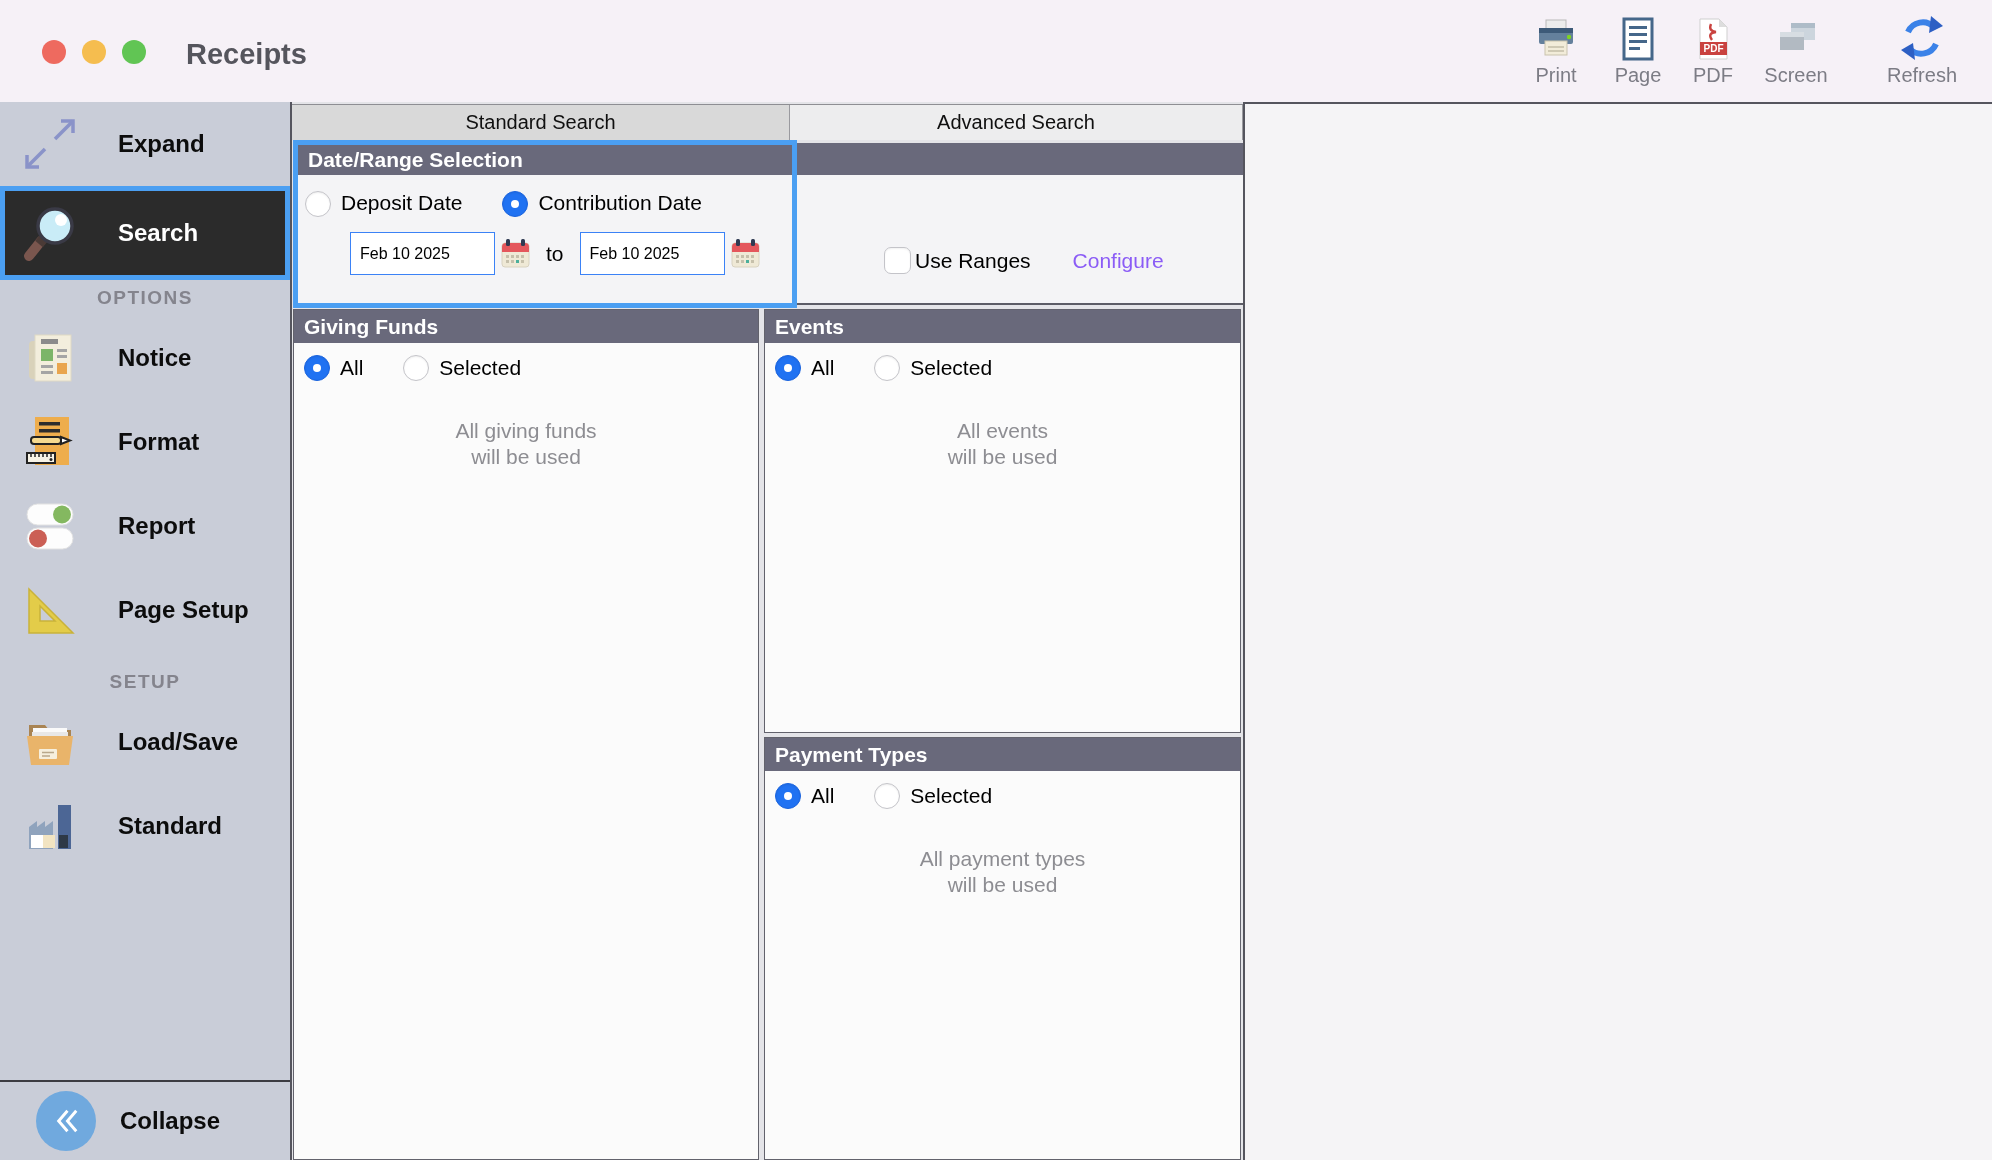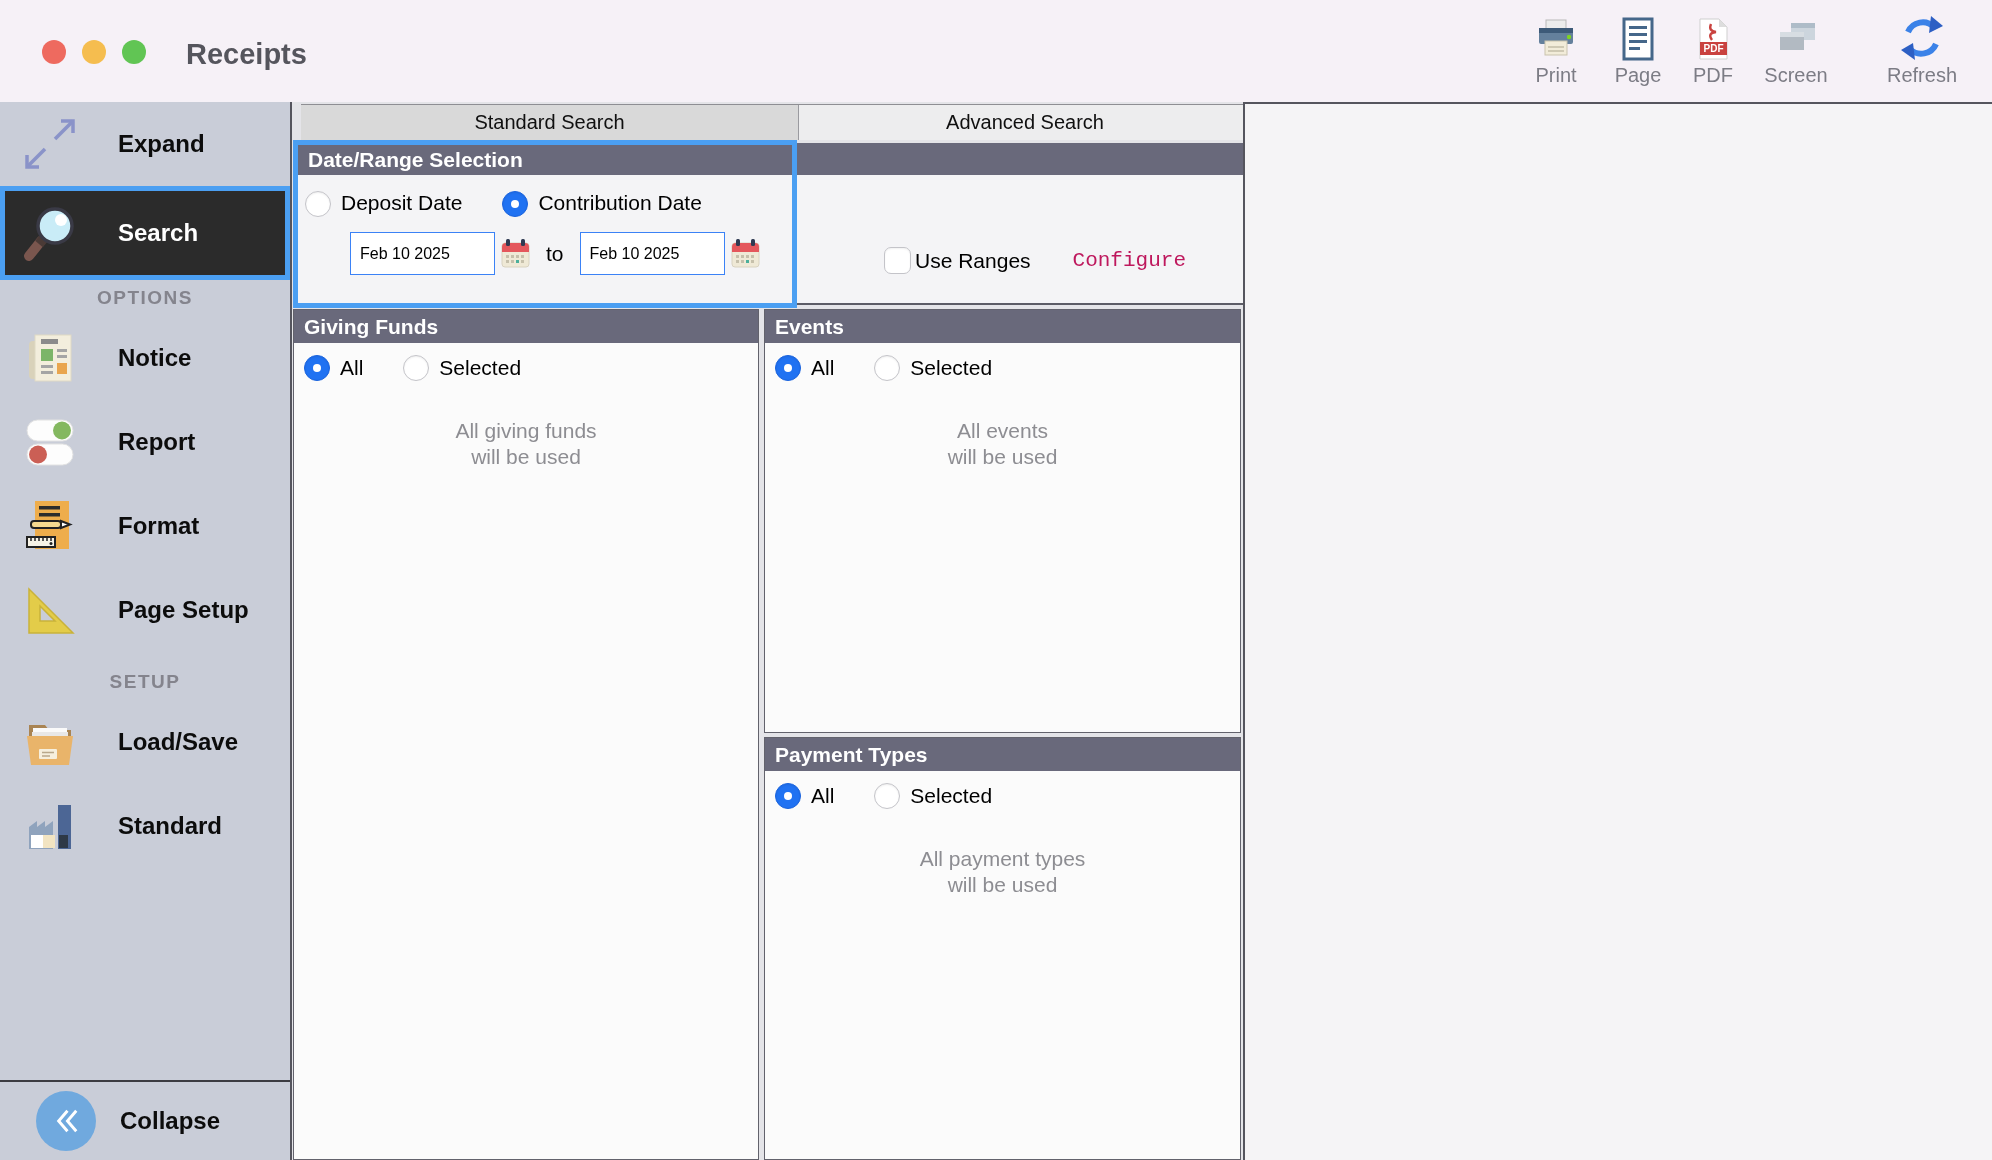--- a/index.html
+++ b/index.html
@@ -29,21 +29,21 @@
   .side-section{height:36px;display:flex;align-items:center;justify-content:center;
     font-size:19px;font-weight:700;color:#84848d;letter-spacing:1.5px;}
   .setup-gap{margin-top:12px;}
   .collapse-bar{position:absolute;left:0;bottom:0;width:100%;height:80px;border-top:2px solid #3c3c42;
     display:flex;align-items:center;padding-left:36px;}
   .collapse-circle{width:60px;height:60px;border-radius:50%;background:#70a9de;
     display:flex;align-items:center;justify-content:center;flex:0 0 60px;}
 
   
   .main{position:absolute;left:292px;top:102px;width:951px;height:1058px;background:#e4e4e8;}
-  .tabbar{position:absolute;left:9px;top:2px;width:100%;height:36px;display:flex;border-top:1px solid #8e8e93;}
+  .tabbar{position:absolute;left:0;top:2px;width:100%;height:36px;display:flex;border-top:1px solid #8e8e93;}
   .tab{display:flex;align-items:center;justify-content:center;font-size:20px;color:#101010;
     border-right:1px solid #9a9a9f;background:#ededee;cursor:default;}
   .tab-standard{flex:0 0 498px;background:#d9d9d9;}
   .tab-advanced{flex:1;}
   .panel-header{height:33px;background:#69697b;color:#ffffff;font-size:21px;font-weight:700;
     display:flex;align-items:center;padding-left:10px;flex:0 0 auto;}
   .date-panel{position:absolute;left:1px;top:38px;width:504px;height:168px;border:5px solid #4b9ff2;
     background:#f4f4f6;display:flex;flex-direction:column;}
   .date-panel .panel-header{height:30px;}
   .panel-body{position:relative;flex:1;}
@@ -59,21 +59,21 @@
     display:flex;align-items:center;padding-left:9px;}
   .cal{margin-left:6px;display:flex;}
   .toword{font-size:21px;color:#000;margin:0 16px 0 16px;}
   .ranges-panel{position:absolute;left:505px;top:41px;width:446px;height:162px;background:#f4f4f6;
     border-bottom:2px solid #5c5c66;display:flex;flex-direction:column;}
   .ranges-panel .panel-header{height:32px;}
   .ranges-row{position:absolute;left:87px;top:72px;display:flex;align-items:center;}
   .checkbox{width:27px;height:27px;border-radius:7px;background:#ffffff;border:1px solid #c4c4c9;
     box-shadow:inset 0 1px 2px rgba(0,0,0,.06);flex:0 0 27px;}
   .cblabel{font-size:21px;color:#000;margin-left:4px;}
-  .configure{font-size:21px;color:#be185d;margin-left:42px;cursor:pointer;font-family:Liberation Mono, monospace;}
+  .configure{font-size:21px;color:#8b5cf6;margin-left:42px;cursor:pointer;}
   .sel-panel{position:absolute;border:1px solid #62626c;background:#fbfbfb;display:flex;flex-direction:column;}
   .gf-panel{left:1px;top:207px;width:466px;height:851px;}
   .ev-panel{left:472px;top:207px;width:477px;height:424px;}
   .pt-panel{left:472px;top:635px;width:477px;height:423px;}
   .sel-row{display:flex;align-items:center;margin:12px 0 0 10px;}
   .sel-note{margin-top:37px;text-align:center;font-size:21px;line-height:26px;color:#8d8d92;}
 
   
   .preview{position:absolute;left:1243px;top:102px;width:749px;height:1058px;background:#f5f4f6;
     border-left:2px solid #55555e;border-top:2px solid #55555e;}
@@ -198,43 +198,43 @@
           <rect x="20" y="42" width="12" height="3" fill="#a5a5a5"></rect>
           <rect x="36" y="34" width="10" height="11" fill="#e9a54e"></rect>
         </svg>
       </span>
       <span class="side-label">Notice</span>
     </div>
 
     <div class="side-item">
       <span class="sicon">
         <svg width="58" height="58" viewBox="0 0 58 58">
-          <rect x="6" y="7" width="46" height="21" rx="10.5" fill="#fdfdfd" stroke="#e2e2e2"></rect>
-          <circle cx="41" cy="17.5" r="9" fill="#84b860"></circle>
-          <rect x="6" y="31" width="46" height="21" rx="10.5" fill="#fdfdfd" stroke="#e2e2e2"></rect>
-          <circle cx="17" cy="41.5" r="9" fill="#cb5f55"></circle>
-        </svg>
-      </span>
-      <span class="side-label">Report</span>
-    </div>
-
-    <div class="side-item">
-      <span class="sicon">
-        <svg width="58" height="58" viewBox="0 0 58 58">
           <rect x="14" y="4" width="34" height="48" fill="#eead4c"></rect>
           <rect x="18" y="9" width="21" height="3.5" fill="#2c2c2c"></rect>
           <rect x="18" y="16" width="21" height="3.5" fill="#2c2c2c"></rect>
           <rect x="10" y="24" width="30" height="7" rx="3" fill="#f5d98f" stroke="#222" stroke-width="2"></rect>
           <path d="M40,24 l9,3.5 -9,3.5 z" fill="#ffffff" stroke="#222" stroke-width="2"></path>
           <rect x="6" y="40" width="28" height="10" fill="#f7f3e6" stroke="#222" stroke-width="2"></rect>
           <path d="M10,40 v4 M14,40 v4 M18,40 v4 M22,40 v4 M26,40 v4 M30,40 v4" stroke="#222" stroke-width="1.5"></path>
           <circle cx="30" cy="46.5" r="1.5" fill="#222"></circle>
         </svg>
       </span>
       <span class="side-label">Format</span>
+    </div>
+
+    <div class="side-item">
+      <span class="sicon">
+        <svg width="58" height="58" viewBox="0 0 58 58">
+          <rect x="6" y="7" width="46" height="21" rx="10.5" fill="#fdfdfd" stroke="#e2e2e2"></rect>
+          <circle cx="41" cy="17.5" r="9" fill="#84b860"></circle>
+          <rect x="6" y="31" width="46" height="21" rx="10.5" fill="#fdfdfd" stroke="#e2e2e2"></rect>
+          <circle cx="17" cy="41.5" r="9" fill="#cb5f55"></circle>
+        </svg>
+      </span>
+      <span class="side-label">Report</span>
     </div>
 
     <div class="side-item">
       <span class="sicon">
         <svg width="58" height="58" viewBox="0 0 58 58">
           <path fill-rule="evenodd" d="M8,52 L8,8 L52,52 Z M19,40 L19,25 L34,40 Z" fill="#e3cc49" stroke="#c9b23a" stroke-width="1.5"></path>
         </svg>
       </span>
       <span class="side-label">Page Setup</span>
     </div>

